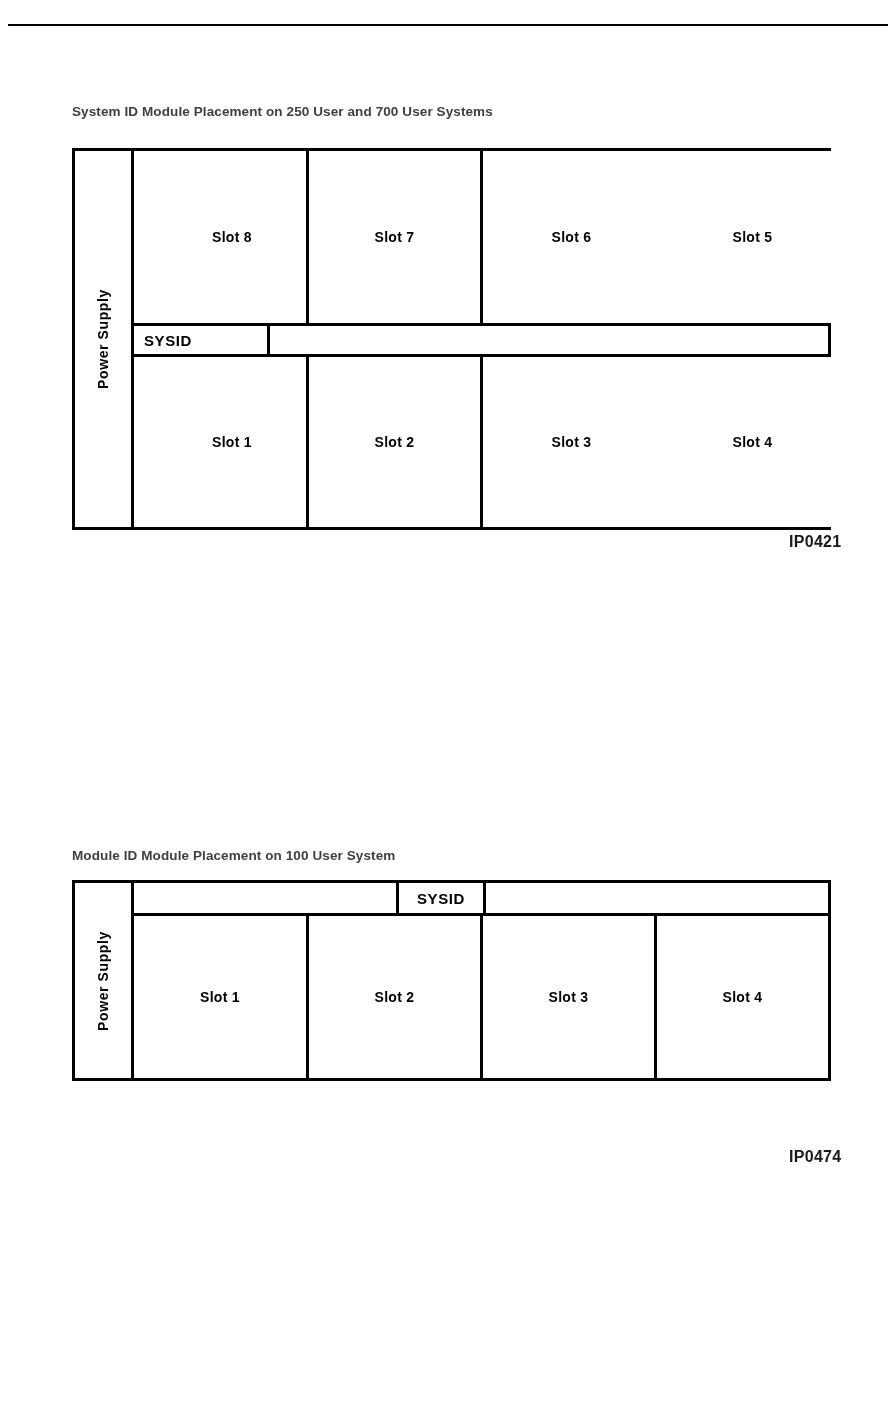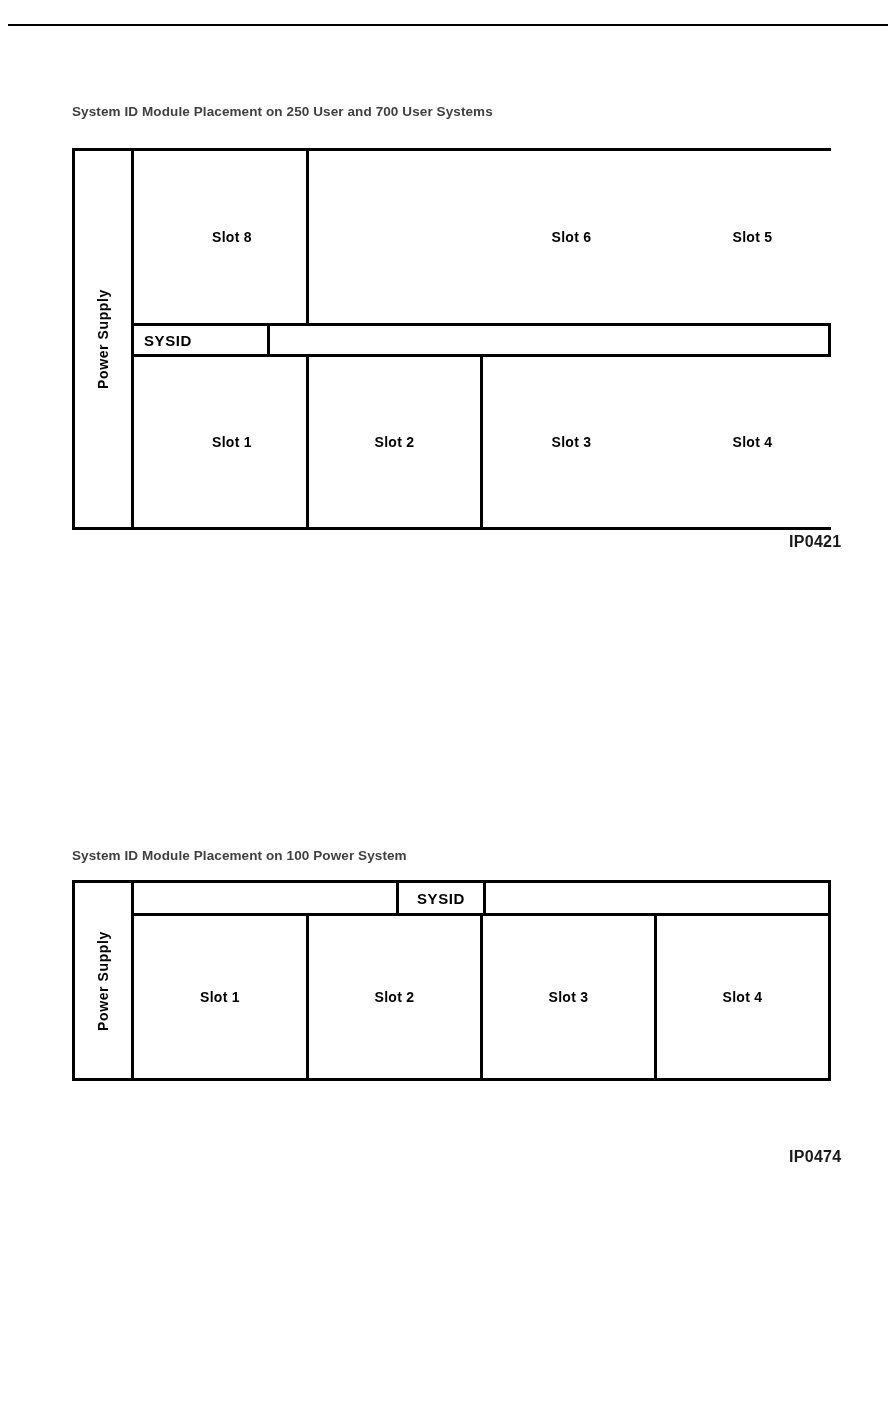--- a/index.html
+++ b/index.html
@@ -205,20 +205,23 @@
 
 <div class="diagram" id="diagram-1">
 
   <div class="power-supply">
     <span class="ps-label">Power Supply</span>
   </div>
 
   <div class="slot d1-row-top d1-col-a">
     <span>Slot 8</span>
   </div>
+  <div class="slot d1-row-top d1-col-b">
+    <span>Slot 7</span>
+  </div>
   <div class="slot d1-row-top d1-col-c">
     <span>Slot 6</span>
   </div>
   <div class="slot d1-row-top d1-col-d">
     <span>Slot 5</span>
   </div>
 
   <div class="d1-sysid-band">
     <div class="d1-sysid-cell">
       <span>SYSID</span>
@@ -235,21 +238,21 @@
     <span>Slot 3</span>
   </div>
   <div class="slot d1-row-bottom d1-col-d">
     <span>Slot 4</span>
   </div>
 
 </div>
 
 <div class="fig-code" id="code-1">IP0421</div>
 
-<div class="fig-caption" id="caption-2">System ID Module Placement on 100 Power System</div>
+<div class="fig-caption" id="caption-2">Module ID Module Placement on 100 User System</div>
 
 <div class="diagram" id="diagram-2">
 
   <div class="power-supply">
     <span class="ps-label">Power Supply</span>
   </div>
 
   <div class="d2-top-strip">
     <div class="d2-sysid-cell">
       <span>SYSID</span>

